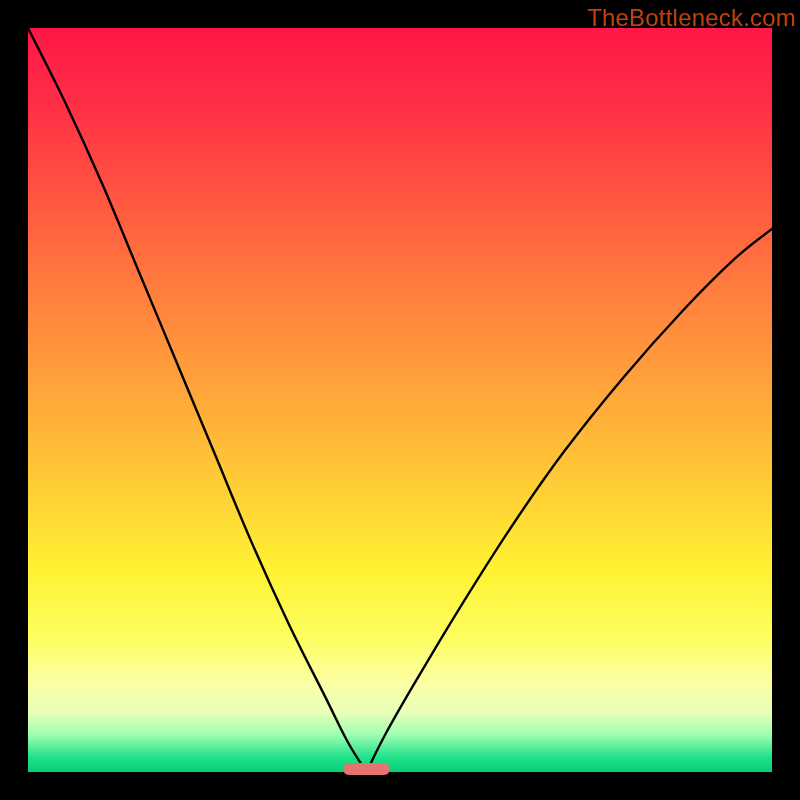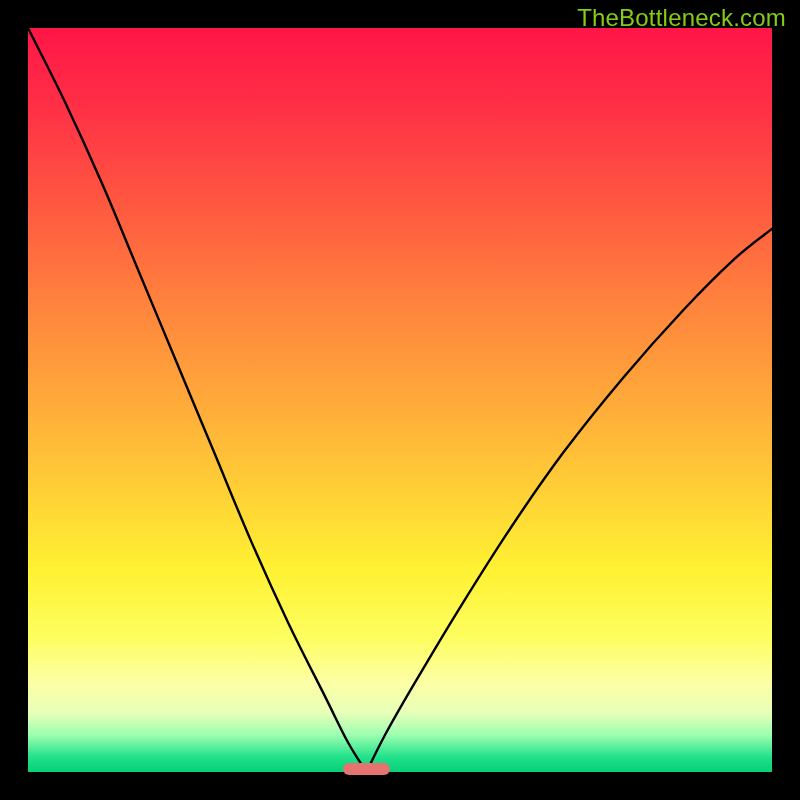--- a/index.html
+++ b/index.html
@@ -37,22 +37,22 @@
       #fcffa5 88%,
       #e8ffb8 92%,
       #9dffb0 95%,
       #22e18b 98%,
       #05d077 100%
     );
   }
   .watermark {
     position: absolute;
     top: 4px;
-    right: 14px;
-    color: #84cc16;
+    right: 4px;
+    color: #c2410c;
     font-size: 24px;
     letter-spacing: 0.2px;
     font-weight: 400;
     user-select: none;
   }
   svg.curve {
     position: absolute;
     inset: 0;
     width: 100%;
     height: 100%;

